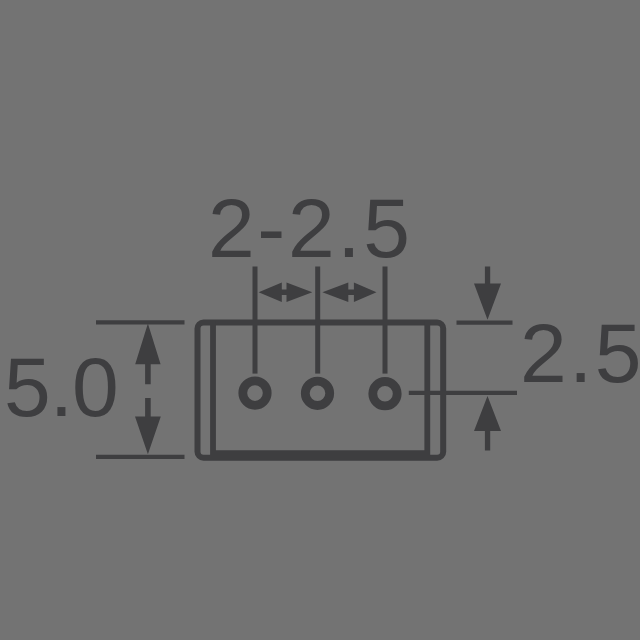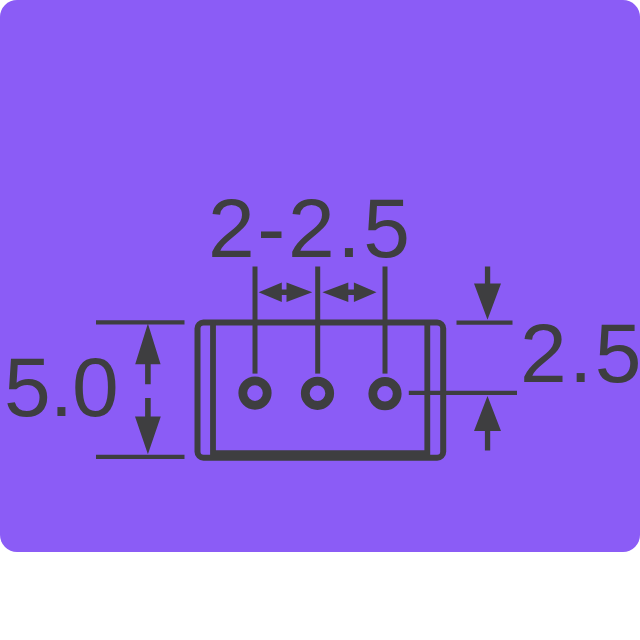--- a/index.html
+++ b/index.html
@@ -1,16 +1,16 @@
 <!DOCTYPE html>
 <html><head>
 <meta charset="utf-8">
 <style>
   html,body{margin:0;padding:0;background:#ffffff;}
-  .wrap{width:640px;height:552px;position:relative;overflow:hidden;background:#8b5cf6;border-radius:17px;}
+  .wrap{width:640px;height:640px;position:relative;overflow:hidden;background:#737373;}
   svg{display:block;}
   text{font-family:"Liberation Sans", sans-serif;fill:#3e3e40;}
 </style>
 </head>
 <body>
 <div class="wrap">
 <svg width="640" height="640" viewBox="0 0 640 640" style="filter:blur(0.5px)">
   <g stroke="#3e3e40" fill="none">
 
     <rect x="197.5" y="322.6" width="245.7" height="135.1" rx="6" stroke-width="6"></rect>

